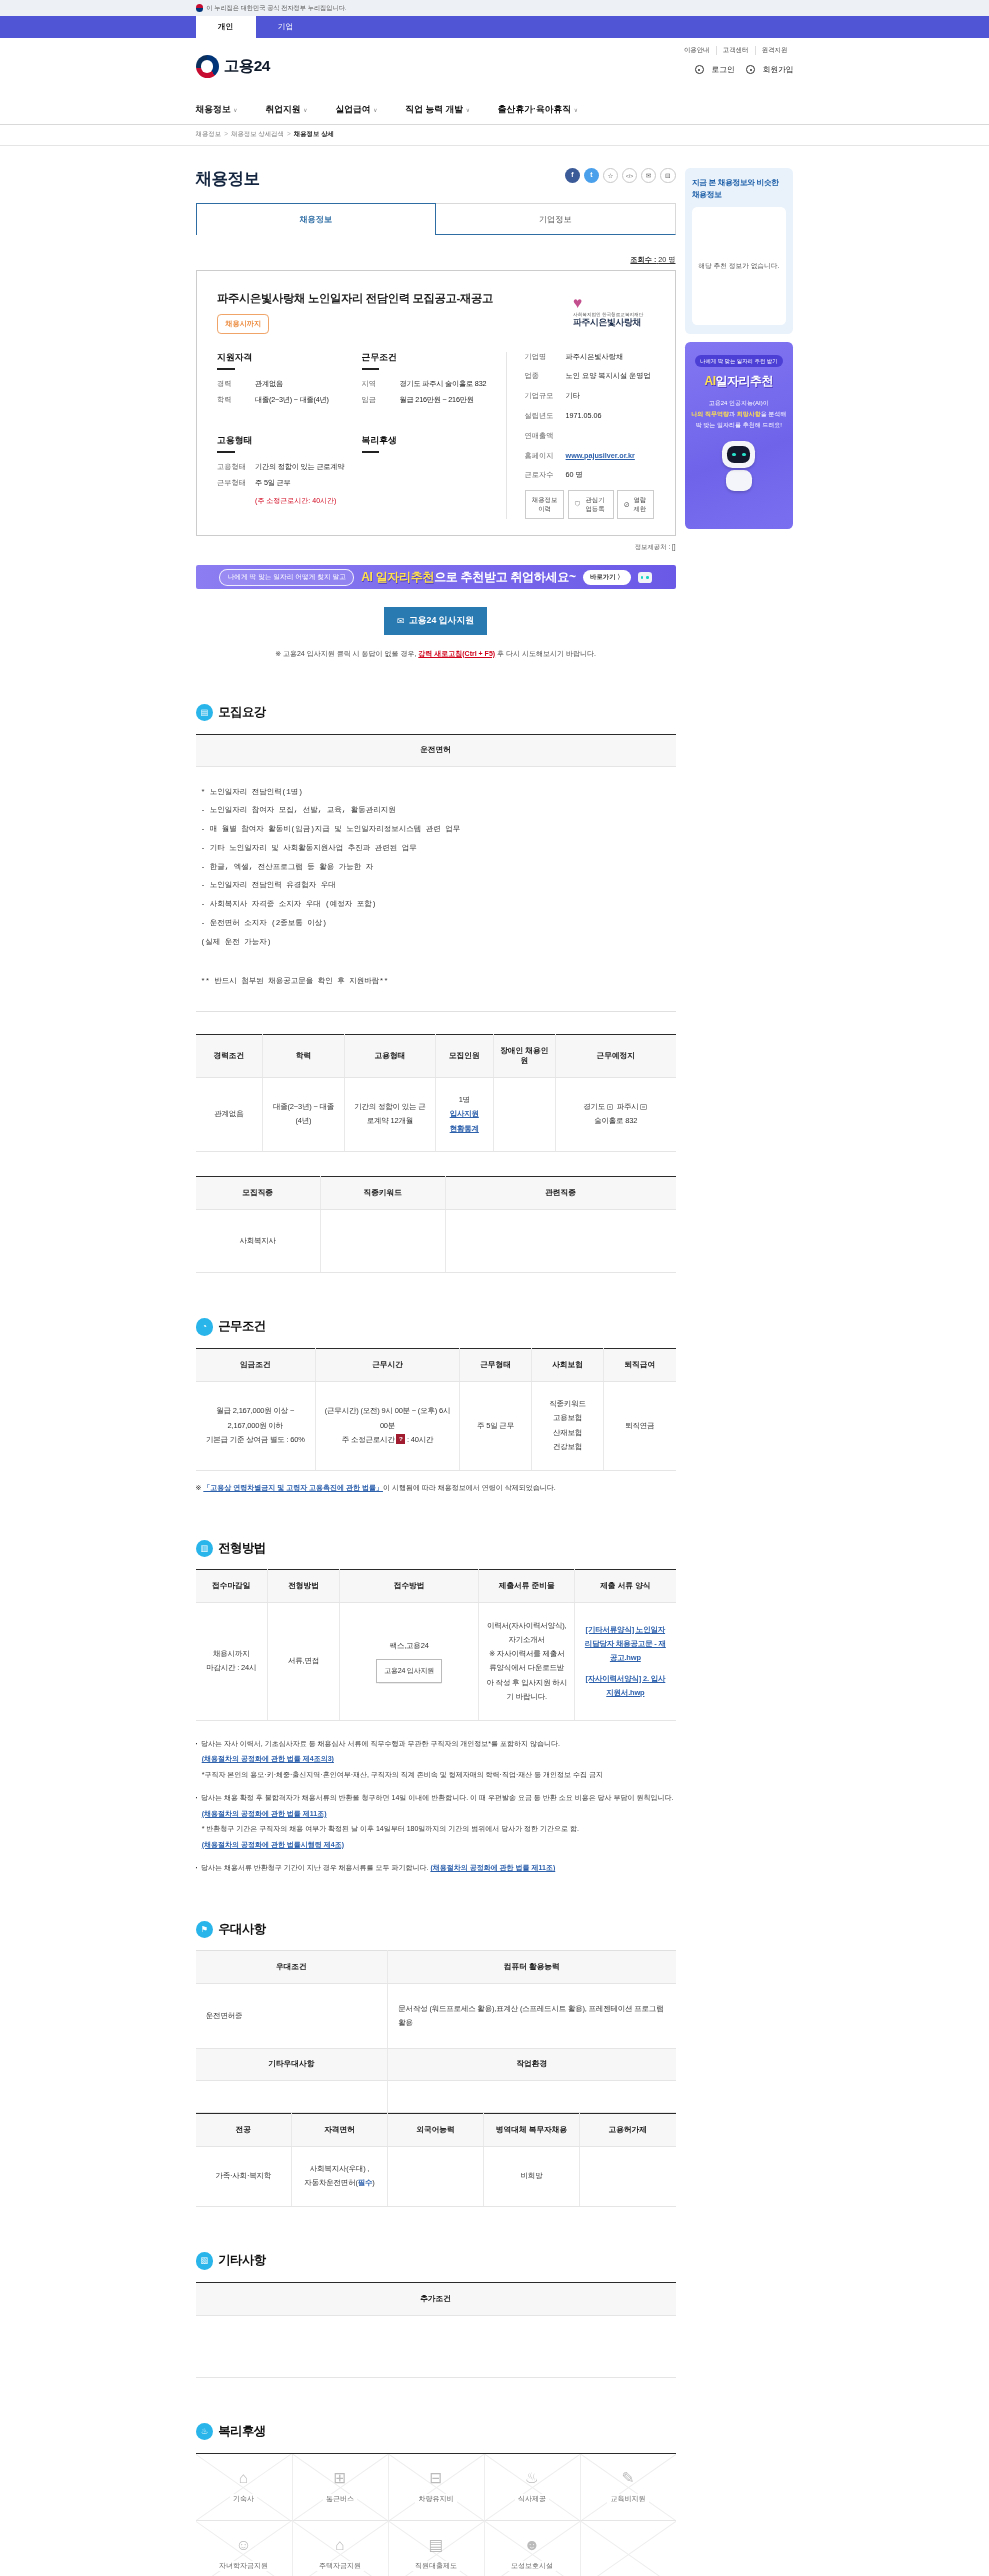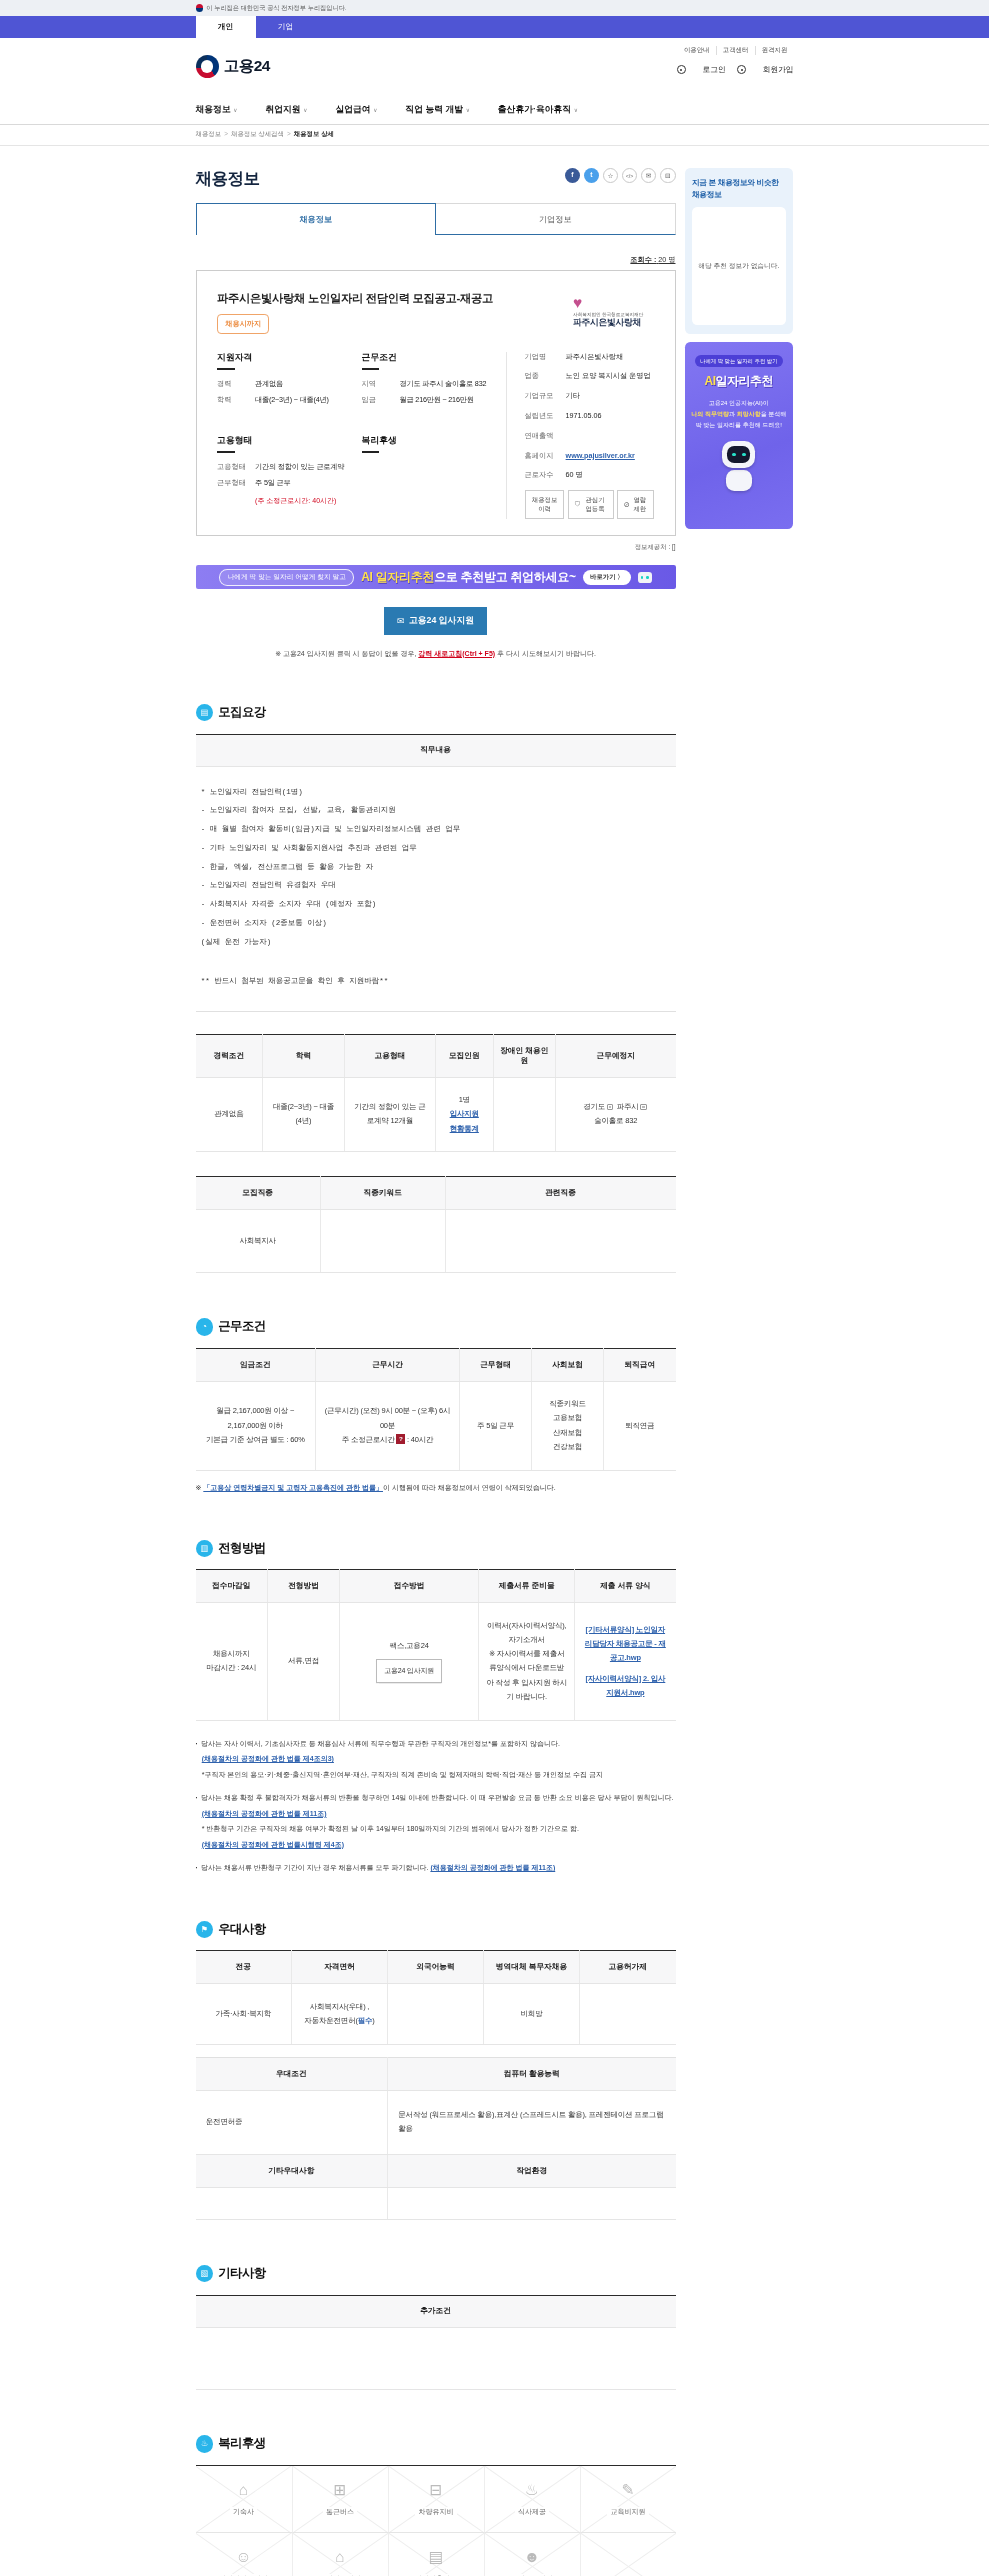--- a/index.html
+++ b/index.html
@@ -20,21 +20,21 @@
   
   .site-header .wrap { position:relative; height:66px; }
   .logo { position:absolute; left:0; top:17.5px; display:flex; align-items:center; gap:5.2px; }
   .logo-mark { width:23px; height:23px; border-radius:50%; background:conic-gradient(#003478 0 140deg,#c60c30 140deg 260deg,#0a2f5c 260deg 360deg); position:relative; }
   .logo-mark:after { content:""; position:absolute; left:5.2px; top:5.2px; width:12.4px; height:12.4px; border-radius:50%; background:#fff; }
   .logo-text { font-size:15.5px; font-weight:bold; color:#0f1a2b; letter-spacing:-0.5px; }
   .util { position:absolute; right:0; top:8.2px; display:flex; font-size:6.4px; color:#444; }
   .util span { padding:0 6.2px; border-left:0.5px solid #ddd; cursor:pointer; }
   .util span:first-child { border-left:none; }
   .member { position:absolute; right:0; top:27px; display:flex; gap:11.3px; font-size:7.7px; color:#222; align-items:center; }
-  .member .m-item { display:flex; gap:17px; align-items:center; cursor:pointer; }
+  .member .m-item { display:flex; gap:8px; align-items:center; cursor:pointer; }
   .m-ico { width:8.8px; height:8.8px; border:0.8px solid #333; border-radius:50%; display:inline-block; position:relative; }
   .m-ico:after { content:""; position:absolute; left:2.6px; top:2.6px; width:2.1px; height:2.1px; background:#333; border-radius:50%; }
 
   .main-nav { border-bottom:0.5px solid #d9d9d9; }
   .main-nav .wrap { display:flex; gap:28px; padding-bottom:8.2px; }
   .nav-item { font-size:8.8px; font-weight:bold; color:#111; cursor:pointer; }
   .nav-item .caret { font-size:5.7px; color:#888; font-weight:normal; margin-left:2.6px; }
 
   .crumb-row { border-bottom:0.5px solid #e5e5e5; }
   .crumb-row .wrap { padding:5.2px 0 6.2px; font-size:6.4px; color:#777; }
@@ -352,21 +352,21 @@
     </div>
 
     <div class="sec">
       <div class="sec-title">
             <span class="sec-ico">▤</span>
             <span>모집요강</span>
           </div>
       <table class="tbl">
             <tbody>
               <tr>
-                <th>직무내용</th>
+                <th>운전면허</th>
               </tr>
             </tbody>
           </table>
       <div class="desc-block">
         <div>* 노인일자리 전담인력(1명)</div>
         <div>- 노인일자리 참여자 모집, 선발, 교육, 활동관리지원</div>
         <div>- 매 월별 참여자 활동비(임금)지급 및 노인일자리정보시스템 관련 업무</div>
         <div>- 기타 노인일자리 및 사회활동지원사업 추진과 관련된 업무</div>
         <div>- 한글, 엑셀, 전산프로그램 등 활용 가능한 자</div>
         <div>- 노인일자리 전담인력 유경험자 우대</div>
@@ -503,57 +503,57 @@
         <div class="indent"><span class="blue-link">(채용절차의 공정화에 관한 법률시행령 제4조)</span></div>
         <div class="dot" style="margin-top:8.2px"><span>당사는 채용서류 반환청구 기간이 지난 경우 채용서류를 모두 파기합니다. </span><span class="blue-link">(채용절차의 공정화에 관한 법률 제11조)</span></div>
       </div>
     </div>
 
     <div class="sec">
       <div class="sec-title">
             <span class="sec-ico">⚑</span>
             <span>우대사항</span>
           </div>
+      <table class="tbl" style="margin-top:12.4px;border-top:0.5px solid #e0e0e0">
+        <tbody>
+              <tr>
+          <th style="width:40%">우대조건</th>
+          <th>컴퓨터 활용능력</th>
+        </tr>
+        <tr>
+          <td class="left" style="padding:17.5px 10.3px">운전면허증</td>
+          <td class="left" style="padding:17.5px 10.3px">문서작성 (워드프로세스 활용),표계산 (스프레드시트 활용), 프레젠테이션 프로그램 활용</td>
+        </tr>
+        <tr>
+          <th>기타우대사항</th>
+          <th>작업환경</th>
+        </tr>
+        <tr>
+          <td></td>
+          <td></td>
+        </tr>
+      </tbody>
+          </table>
       <table class="tbl">
         <tbody>
               <tr>
           <th style="width:20%">전공</th>
           <th style="width:20%">자격면허</th>
           <th style="width:20%">외국어능력</th>
           <th style="width:20%">병역대체 복무자채용</th>
           <th>고용허가제</th>
         </tr>
         <tr>
           <td>가족·사회·복지학</td>
           <td>
                   <div>사회복지사(우대) ,</div>
                   <div><span>자동차운전면허(</span><span style="color:#2f62ad;font-weight:bold">필수</span><span>)</span></div>
                 </td>
           <td></td>
           <td>비희망</td>
-          <td></td>
-        </tr>
-      </tbody>
-          </table>
-      <table class="tbl" style="margin-top:12.4px;border-top:0.5px solid #e0e0e0">
-        <tbody>
-              <tr>
-          <th style="width:40%">우대조건</th>
-          <th>컴퓨터 활용능력</th>
-        </tr>
-        <tr>
-          <td class="left" style="padding:17.5px 10.3px">운전면허증</td>
-          <td class="left" style="padding:17.5px 10.3px">문서작성 (워드프로세스 활용),표계산 (스프레드시트 활용), 프레젠테이션 프로그램 활용</td>
-        </tr>
-        <tr>
-          <th>기타우대사항</th>
-          <th>작업환경</th>
-        </tr>
-        <tr>
-          <td></td>
           <td></td>
         </tr>
       </tbody>
           </table>
     </div>
 
     <div class="sec">
       <div class="sec-title">
             <span class="sec-ico">▧</span>
             <span>기타사항</span>

